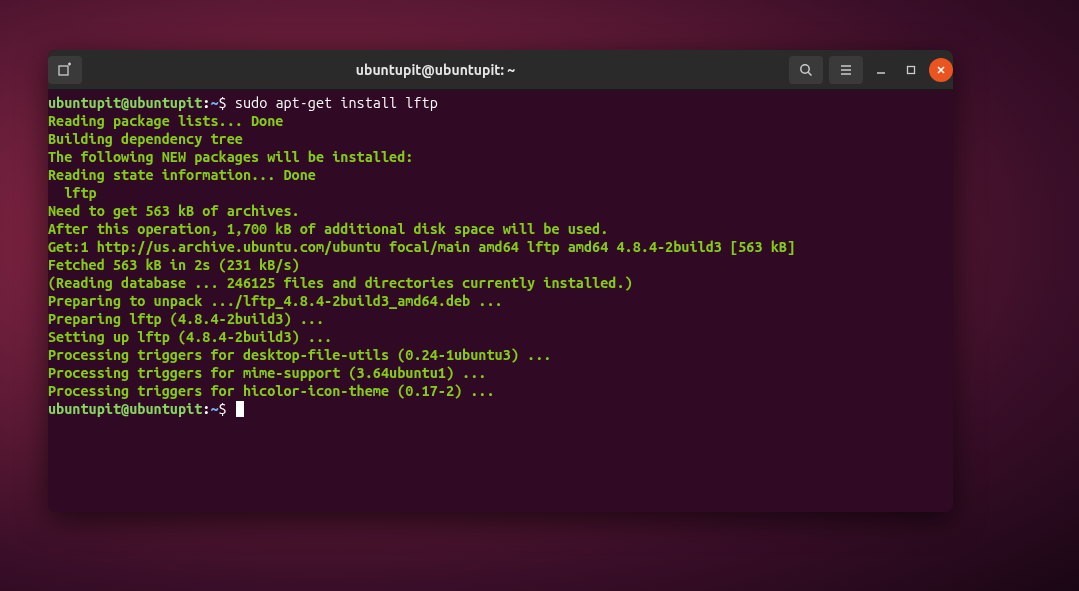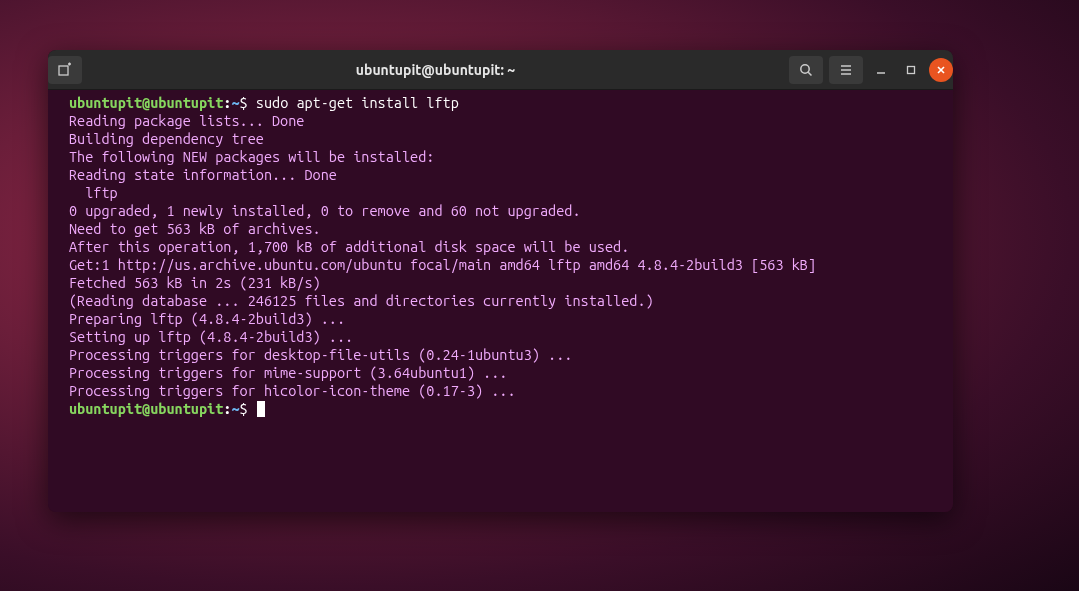--- a/index.html
+++ b/index.html
@@ -63,37 +63,37 @@
     cursor: pointer;
     color: #ccc;
   }
   .win-ctrl.close {
     background: #e95420;
     color: #fff;
   }
   .term-body {
     flex: 1;
     background: #300a24;
-    padding: 4px 21px;
+    padding: 4px 0;
     overflow-y: auto;
     font-size: 14.5px;
     line-height: 18px;
     color: #eee;
     position: relative;
   }
   .term-body::-webkit-scrollbar { width: 10px; }
   .term-body::-webkit-scrollbar-track { background: #2a0820; }
   .term-body::-webkit-scrollbar-thumb { background: #5a4050; border-radius: 5px; }
   .line { white-space: pre; }
   .prompt-user { color: #87d75f; font-weight: bold; }
   .prompt-colon { color: #ffffff; font-weight: bold; }
   .prompt-path { color: #6cb4ee; font-weight: bold; }
   .prompt-dollar { color: #ffffff; }
   .cmd { color: #ffffff; }
-  .out { color: #f0abfc; }
+  .out { color: #84cc16; font-weight: bold; }
   .cursor {
     display: inline-block;
     width: 8px;
     height: 16px;
     background: #ffffff;
     vertical-align: text-bottom;
     margin-left: 1px;
   }
 </style>
 </head>
@@ -143,26 +143,26 @@
     </div>
   </div>
 
   <div class="term-body">
     <div class="line"><span class="prompt-user">ubuntupit@ubuntupit</span><span class="prompt-colon">:</span><span class="prompt-path">~</span><span class="prompt-dollar">$</span><span class="cmd"> <span>sudo apt-get install lftp</span></span></div>
     <div class="line out">Reading package lists... Done</div>
     <div class="line out">Building dependency tree</div>
     <div class="line out">The following NEW packages will be installed:</div>
     <div class="line out">Reading state information... Done</div>
     <div class="line out">  lftp</div>
-    <div class="line out">0 upgraded, 1 newly installed, 0 to remove and 60 not upgraded.</div>
     <div class="line out">Need to get 563 kB of archives.</div>
     <div class="line out">After this operation, 1,700 kB of additional disk space will be used.</div>
     <div class="line out">Get:1 http://us.archive.ubuntu.com/ubuntu focal/main amd64 lftp amd64 4.8.4-2build3 [563 kB]</div>
     <div class="line out">Fetched 563 kB in 2s (231 kB/s)</div>
     <div class="line out">(Reading database ... 246125 files and directories currently installed.)</div>
+    <div class="line out">Preparing to unpack .../lftp_4.8.4-2build3_amd64.deb ...</div>
     <div class="line out">Preparing lftp (4.8.4-2build3) ...</div>
     <div class="line out">Setting up lftp (4.8.4-2build3) ...</div>
     <div class="line out">Processing triggers for desktop-file-utils (0.24-1ubuntu3) ...</div>
     <div class="line out">Processing triggers for mime-support (3.64ubuntu1) ...</div>
-    <div class="line out">Processing triggers for hicolor-icon-theme (0.17-3) ...</div>
+    <div class="line out">Processing triggers for hicolor-icon-theme (0.17-2) ...</div>
     <div class="line"><span class="prompt-user">ubuntupit@ubuntupit</span><span class="prompt-colon">:</span><span class="prompt-path">~</span><span class="prompt-dollar">$</span><span> </span><span class="cursor"></span></div>
   </div>
 </div>
 
 </body></html>

